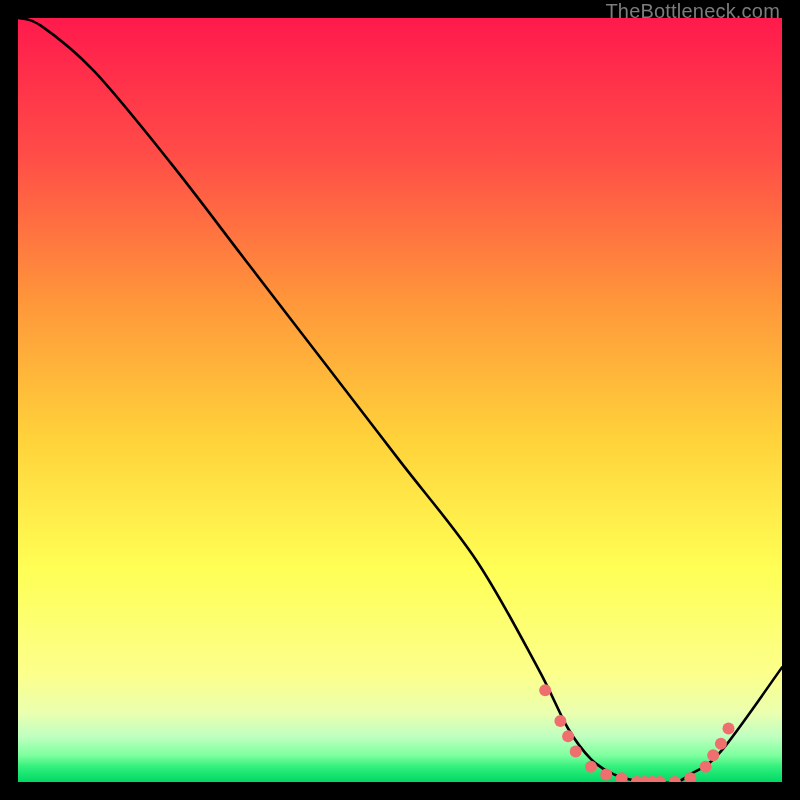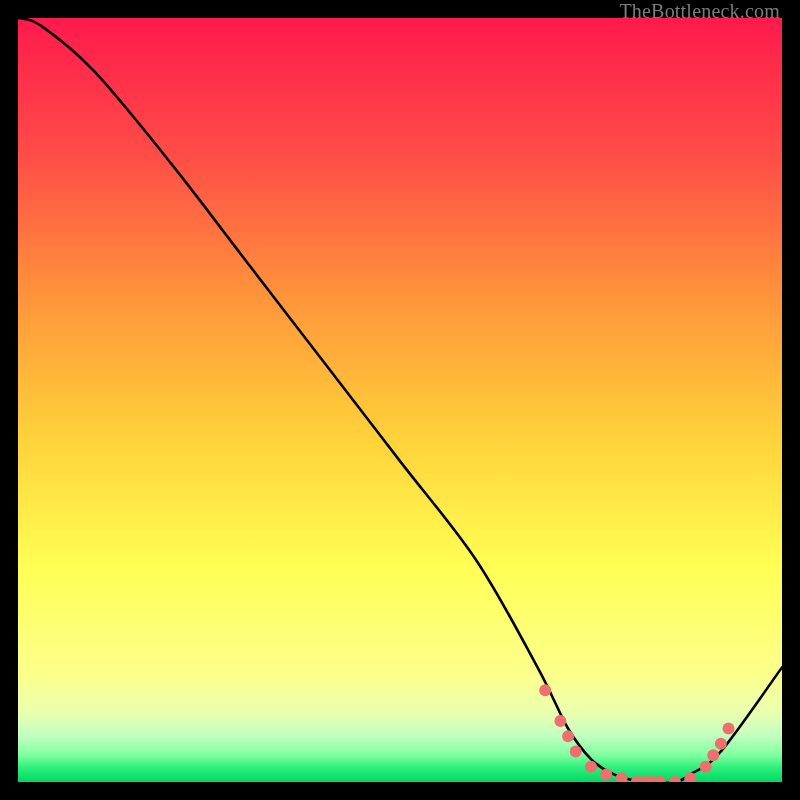--- a/index.html
+++ b/index.html
@@ -34,21 +34,20 @@
     inset: 0;
   }
   .attribution {
     position: absolute;
     top: 0px;
     right: 20px;
     color: #7c7c7c;
     font-size: 20px;
     letter-spacing: 0.2px;
     font-weight: 500;
-    font-family: Liberation Serif, serif;
   }
 </style>
 </head>
 <body>
 
 <div class="stage">
 
   <div class="plot-area">
 
     <svg class="gradient" viewBox="0 0 764 764" preserveAspectRatio="none">

